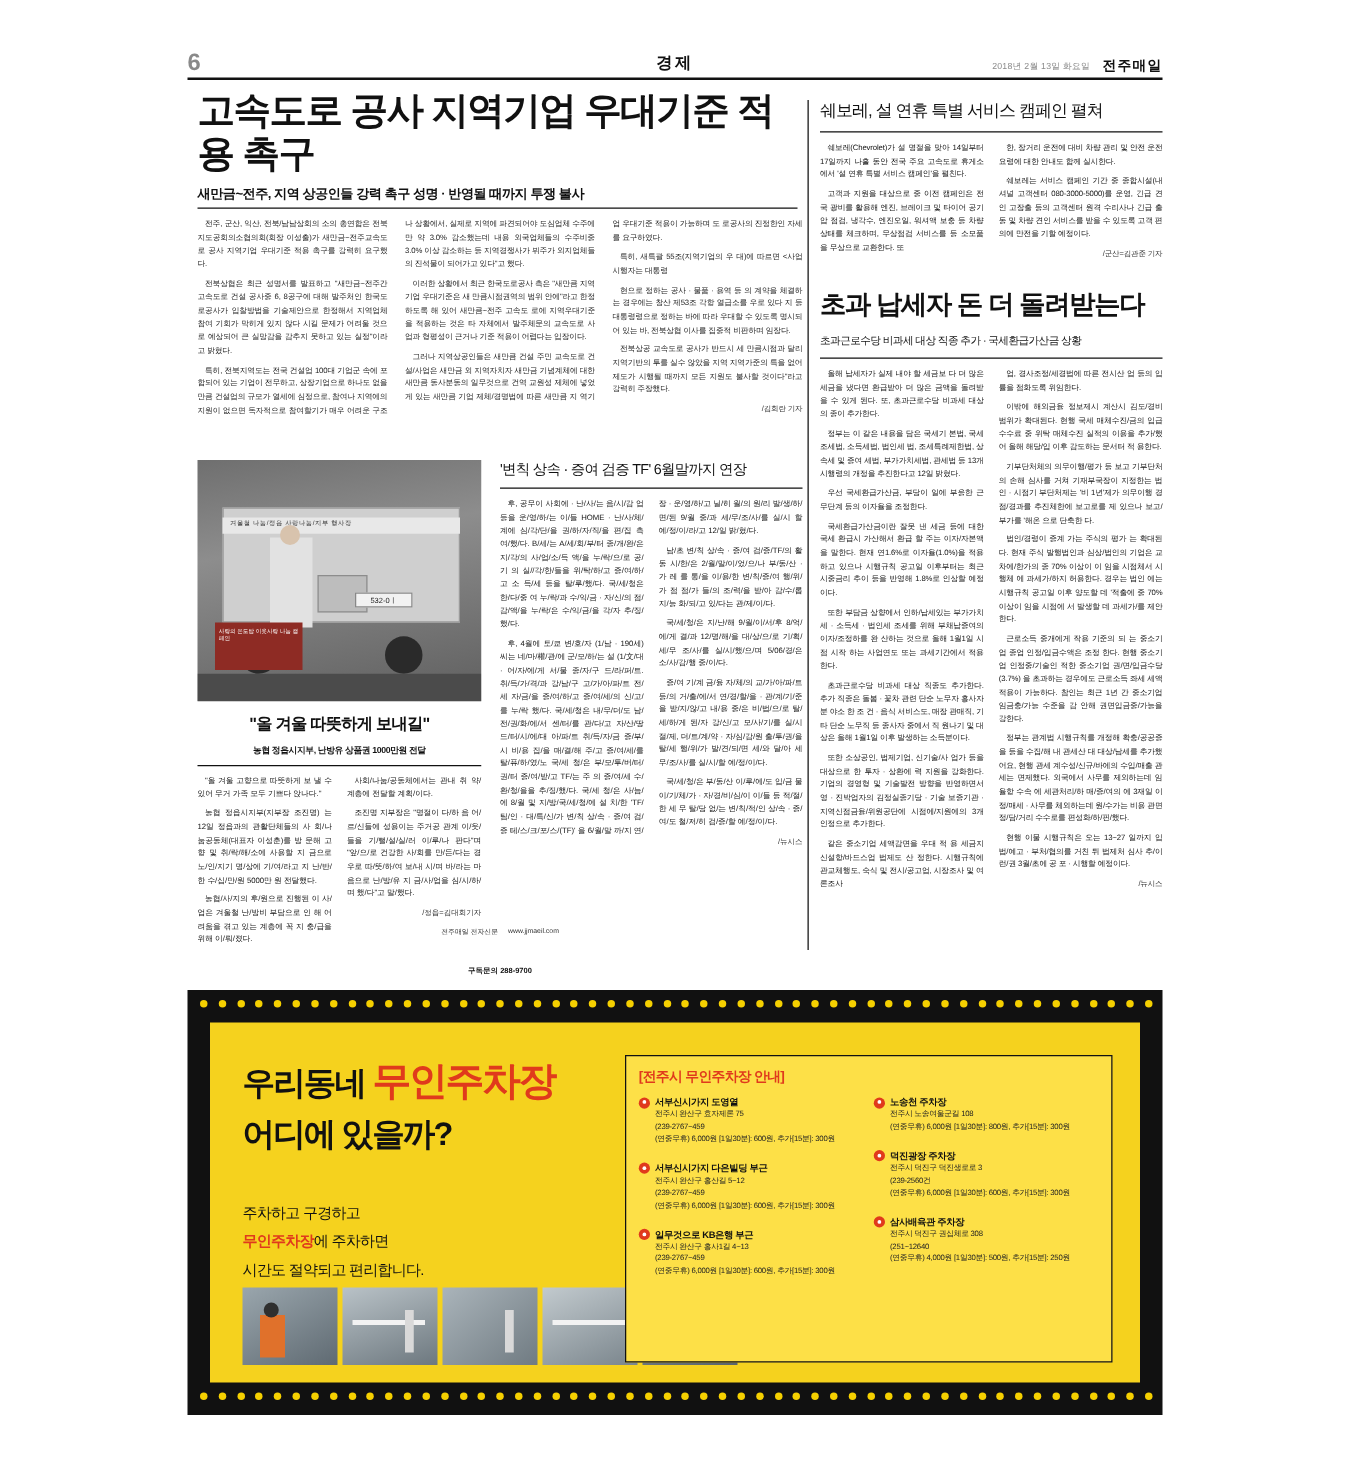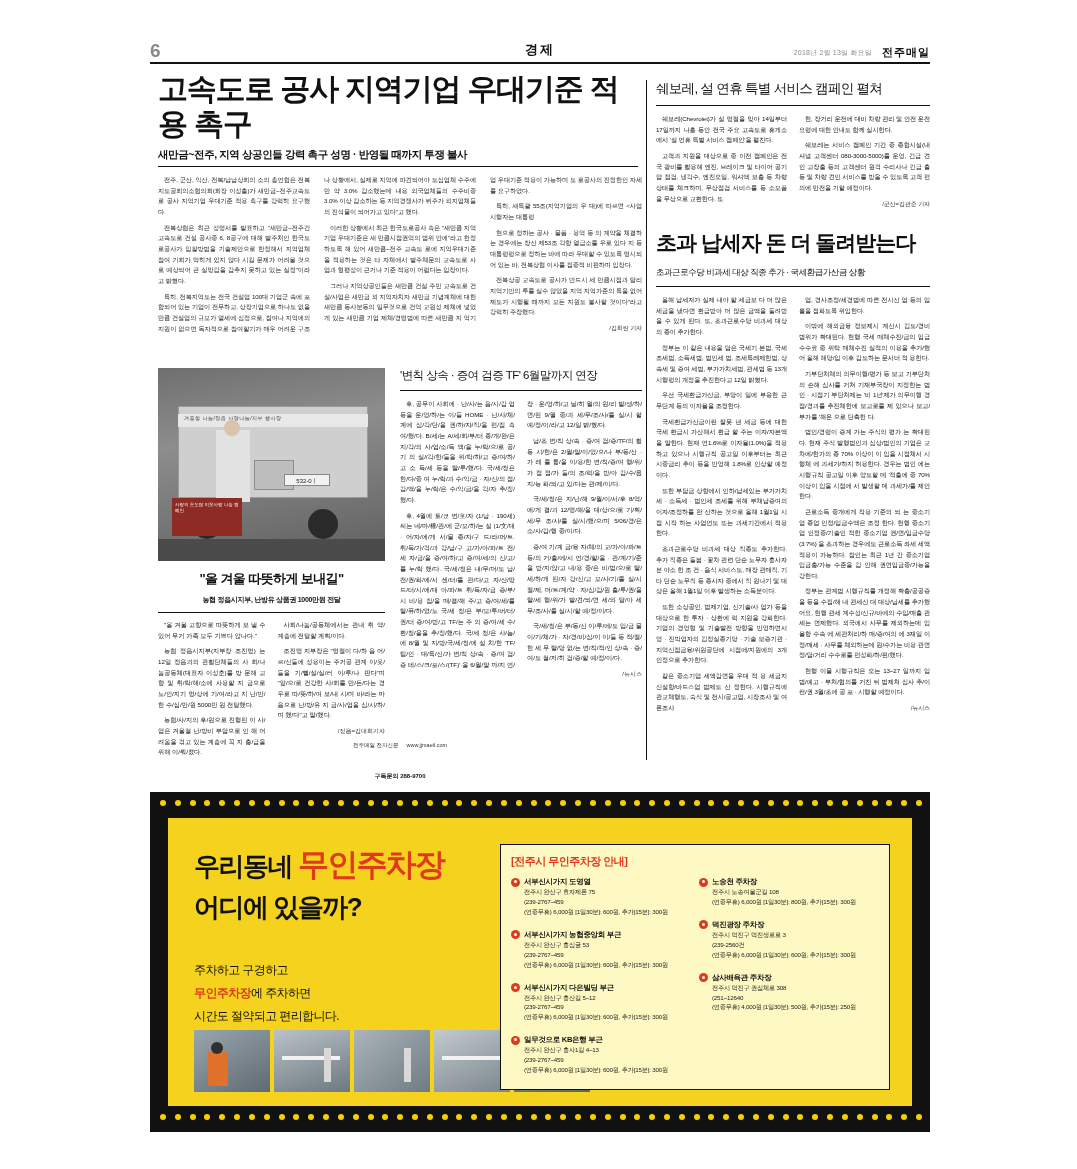--- a/index.html
+++ b/index.html
@@ -126,21 +126,21 @@
   .t2 { background:linear-gradient(160deg,#b9c2c7,#6d787f); }
   .t3 { background:linear-gradient(140deg,#aab4ba,#707b82); }
   .t4 { background:linear-gradient(155deg,#c2cace,#7a858c); }
   .t5 { background:linear-gradient(165deg,#98a3aa,#5a646b); }
   .thumb .worker { position:absolute; left:14px; bottom:6px; width:20px; height:34px; background:#e0712b; }
   .thumb .worker-head { position:absolute; left:17px; bottom:38px; width:12px; height:12px; border-radius:50%; background:#2f2f2f; }
   .thumb .barrier { position:absolute; left:8px; top:26px; width:58px; height:4px; background:#f2f2f2; }
   .thumb .post { position:absolute; left:50px; top:18px; width:7px; height:34px; background:#d9d9d9; }
 
   
-  .ad-panel { position:absolute; right:22px; top:26px; width:390px; bottom:16px; background:#fef9c3; border:1.5px solid #111; }
+  .ad-panel { position:absolute; right:22px; top:26px; width:390px; bottom:16px; background:#fde047; border:1.5px solid #111; }
   .ad-panel-title { margin:9px 0 0 10px; font-size:11px; font-weight:bold; color:#e03a1c; letter-spacing:-.5px; }
   .lot-cols { display:flex; gap:8px; padding:8px 10px 0 10px; }
   .lot-col { width:50%; }
   .lot { margin-bottom:13px; }
   .lot-name { display:flex; align-items:center; gap:4px; font-size:7.5px; font-weight:bold; letter-spacing:-.3px; }
   .pin { width:9px; height:9px; border-radius:50%; background:#e03a1c; position:relative; flex:0 0 auto; }
   .pin:after { content:""; position:absolute; left:3px; top:2.5px; width:3px; height:3px; border-radius:50%; background:#fff; }
   .lot-line { font-size:6.2px; line-height:1.6; letter-spacing:-.2px; color:#222; margin-left:13px; }
 </style>
 </head>
@@ -426,29 +426,20 @@
                 <span class="pin"></span>
                 <span>서부신시가지 도영열</span>
               </div>
               <div class="lot-line">전주시 완산구 효자제론 75</div>
               <div class="lot-line">(239-2767~459</div>
               <div class="lot-line">(연중무휴) 6,000원  [1일30분]: 600원, 추가[15분]: 300원</div>
             </div>
             <div class="lot">
               <div class="lot-name">
                 <span class="pin"></span>
-                <span>서부신시가지 농협중앙회 부근</span>
-              </div>
-              <div class="lot-line">전주시 완산구 홍심굴 53</div>
-              <div class="lot-line">(239-2767~459</div>
-              <div class="lot-line">(연중무휴) 6,000원  [1일30분]: 600원, 추가[15분]: 300원</div>
-            </div>
-            <div class="lot">
-              <div class="lot-name">
-                <span class="pin"></span>
                 <span>서부신시가지 다은빌딩 부근</span>
               </div>
               <div class="lot-line">전주시 완산구 홍산길 5~12</div>
               <div class="lot-line">(239-2767~459</div>
               <div class="lot-line">(연중무휴) 6,000원  [1일30분]: 600원, 추가[15분]: 300원</div>
             </div>
             <div class="lot">
               <div class="lot-name">
                 <span class="pin"></span>
                 <span>일무것으로 KB은행 부근</span>

